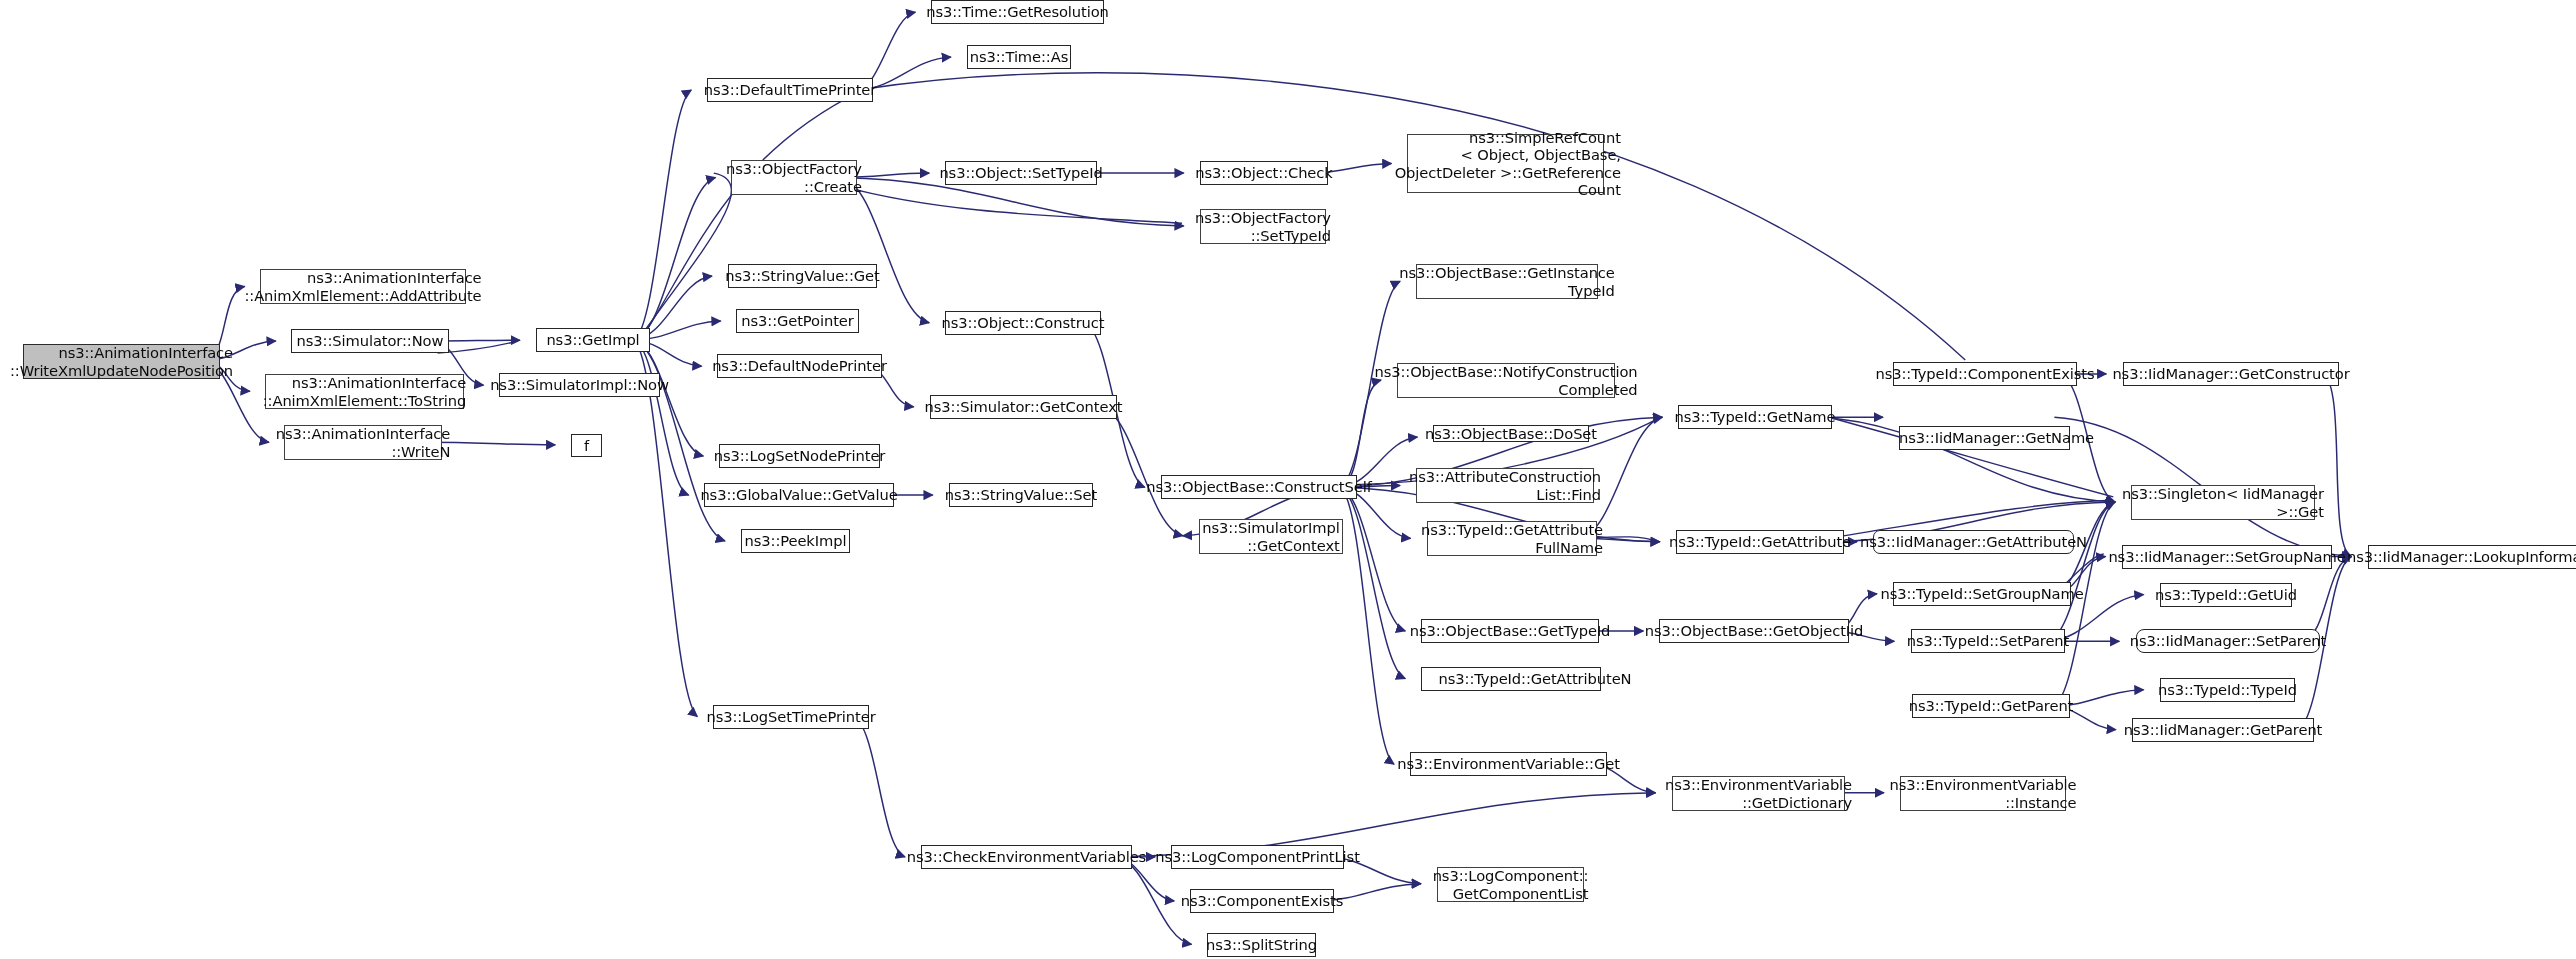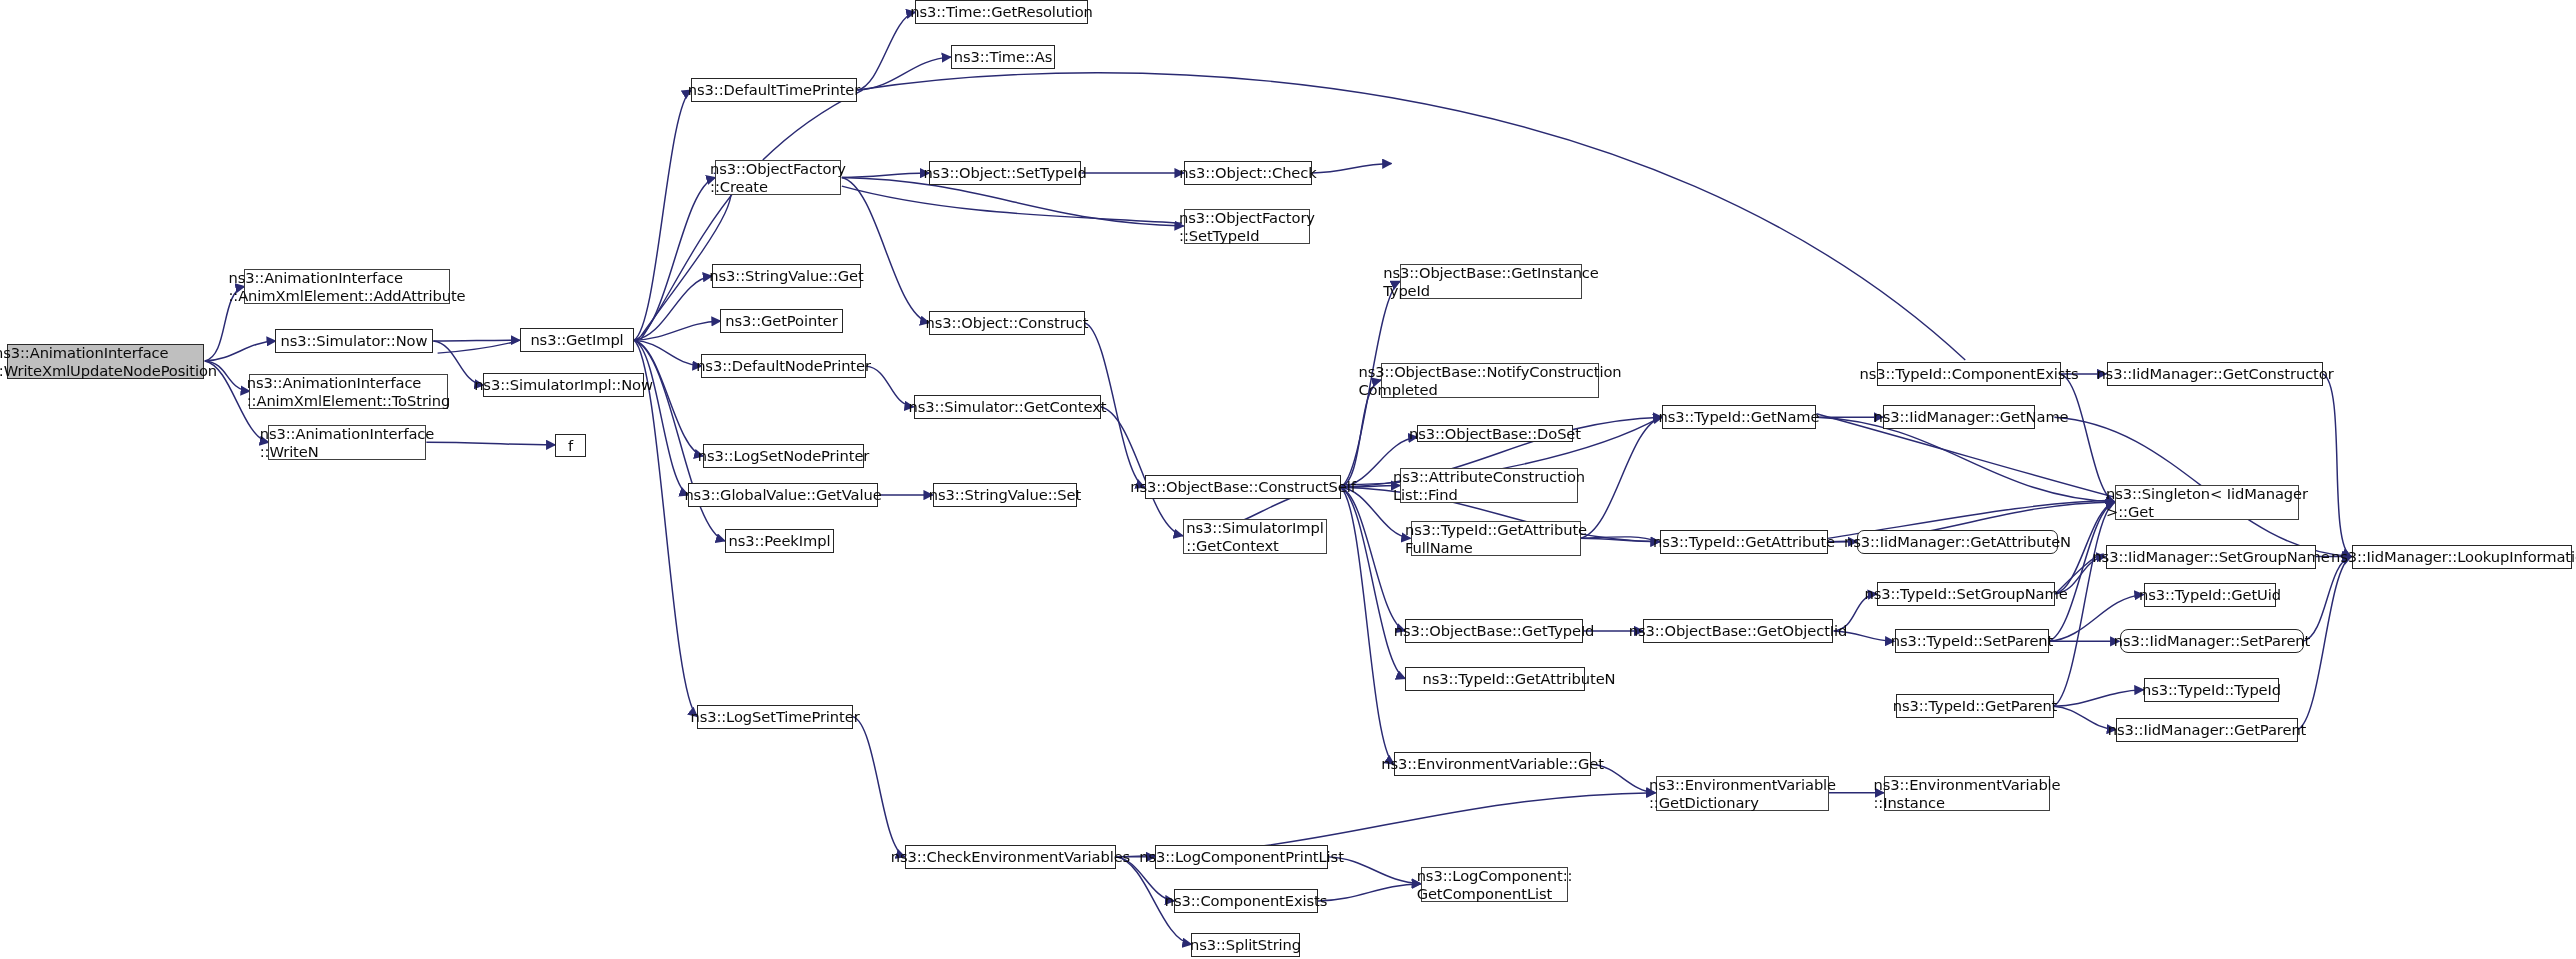--- a/index.html
+++ b/index.html
@@ -23,24 +23,25 @@
     position:absolute;
     box-sizing:border-box;
     border:1.4px solid #404040;
     background:#ffffff;
     color:#0b0b0b;
     font-size:14.7px;
     line-height:1.18;
     display:flex;
     align-items:center;
     justify-content:center;
-    text-align:left;
+    text-align:right;
     white-space:pre;
     letter-spacing:-0.1px;
     z-index:5;
+    margin-left:16px;
   }
   .node.root{
     background:#bfbfbf;
     border-color:#2b2b2b;
   }
   .node.thin{ border-width:1.2px; border-color:#262626; }
 </style>
 </head>
 <body>
 
@@ -147,20 +148,24 @@
     <div class="node thin" style="left: 555px; top: 434px; width: 31px; height: 22.5px;">f</div>
     <div class="node thin" style="left: 691px; top: 78px; width: 166px; height: 24px;">ns3::DefaultTimePrinter</div>
     <div class="node thin" style="left: 520px; top: 328px; width: 114px; height: 24px;">ns3::GetImpl</div>
     <div class="node thin" style="left: 483px; top: 373px; width: 161px; height: 24px;">ns3::SimulatorImpl::Now</div>
     <div class="node" style="left: 715px; top: 160px; width: 126px; height: 35px;">ns3::ObjectFactory
 ::Create</div>
     <div class="node thin" style="left: 915px; top: 0px; width: 173px; height: 24px;">ns3::Time::GetResolution</div>
     <div class="node thin" style="left: 951px; top: 45px; width: 104px; height: 24px;">ns3::Time::As</div>
     <div class="node thin" style="left: 929px; top: 161px; width: 152px; height: 24px;">ns3::Object::SetTypeId</div>
     <div class="node thin" style="left: 1184px; top: 161px; width: 128px; height: 24px;">ns3::Object::Check</div>
+    <div class="node" style="left: 1391px; top: 134px; width: 197px; height: 59px;">ns3::SimpleRefCount
+&lt; Object, ObjectBase,
+ ObjectDeleter &gt;::GetReference
+Count</div>
     <div class="node" style="left: 1184px; top: 209px; width: 126px; height: 35px;">ns3::ObjectFactory
 ::SetTypeId</div>
     <div class="node thin" style="left: 712px; top: 264px; width: 149px; height: 24px;">ns3::StringValue::Get</div>
     <div class="node thin" style="left: 720px; top: 309px; width: 123px; height: 24px;">ns3::GetPointer</div>
     <div class="node thin" style="left: 701px; top: 354px; width: 165px; height: 24px;">ns3::DefaultNodePrinter</div>
     <div class="node thin" style="left: 703px; top: 444px; width: 161px; height: 24px;">ns3::LogSetNodePrinter</div>
     <div class="node thin" style="left: 688px; top: 483px; width: 190px; height: 24px;">ns3::GlobalValue::GetValue</div>
     <div class="node thin" style="left: 725px; top: 529px; width: 109px; height: 24px;">ns3::PeekImpl</div>
     <div class="node thin" style="left: 929px; top: 311px; width: 156px; height: 24px;">ns3::Object::Construct</div>
     <div class="node thin" style="left: 914px; top: 395px; width: 187px; height: 24px;">ns3::Simulator::GetContext</div>
@@ -179,21 +184,21 @@
     <div class="node" style="left: 1411px; top: 521px; width: 170px; height: 35px;">ns3::TypeId::GetAttribute
 FullName</div>
     <div class="node thin" style="left: 1405px; top: 619px; width: 178px; height: 24px;">ns3::ObjectBase::GetTypeId</div>
     <div class="node thin" style="left: 1405px; top: 667px; width: 180px; height: 24px; padding-left: 48px;">ns3::TypeId::GetAttributeN</div>
     <div class="node thin" style="left: 1394px; top: 752px; width: 197px; height: 24px;">ns3::EnvironmentVariable::Get</div>
     <div class="node thin" style="left: 1662px; top: 405px; width: 154px; height: 24px;">ns3::TypeId::GetName</div>
     <div class="node thin" style="left: 1660px; top: 530px; width: 168px; height: 24px;">ns3::TypeId::GetAttribute</div>
     <div class="node thin" style="left: 1643px; top: 619px; width: 190px; height: 24px;">ns3::ObjectBase::GetObjectIid</div>
     <div class="node thin" style="left: 1896px; top: 694px; width: 158px; height: 24px;">ns3::TypeId::GetParent</div>
     <div class="node thin" style="left: 1877px; top: 362px; width: 184px; height: 24px;">ns3::TypeId::ComponentExists</div>
-    <div class="node thin" style="left: 1883px; top: 405px; width: 152px; height: 24px; padding-left: 24px;">ns3::IidManager::GetName</div>
+    <div class="node thin" style="left: 1883px; top: 426px; width: 171px; height: 24px; padding-left: 24px;">ns3::IidManager::GetName</div>
     <div class="node thin" style="left: 1857px; top: 530px; width: 201px; height: 24px; border-radius: 7px;">ns3::IidManager::GetAttributeN</div>
     <div class="node thin" style="left: 1877px; top: 582px; width: 178px; height: 24px;">ns3::TypeId::SetGroupName</div>
     <div class="node thin" style="left: 1895px; top: 629px; width: 154px; height: 24px;">ns3::TypeId::SetParent</div>
     <div class="node" style="left: 2115px; top: 485px; width: 184px; height: 35px;">ns3::Singleton&lt; IidManager
 &gt;::Get</div>
     <div class="node thin" style="left: 2106px; top: 545px; width: 210px; height: 24px;">ns3::IidManager::SetGroupName</div>
     <div class="node thin" style="left: 2144px; top: 583px; width: 132px; height: 24px;">ns3::TypeId::GetUid</div>
     <div class="node thin" style="left: 2120px; top: 629px; width: 184px; height: 24px; border-radius: 8px;">ns3::IidManager::SetParent</div>
     <div class="node thin" style="left: 2144px; top: 678px; width: 135px; height: 24px;">ns3::TypeId::TypeId</div>
     <div class="node thin" style="left: 2116px; top: 718px; width: 182px; height: 24px;">ns3::IidManager::GetParent</div>

